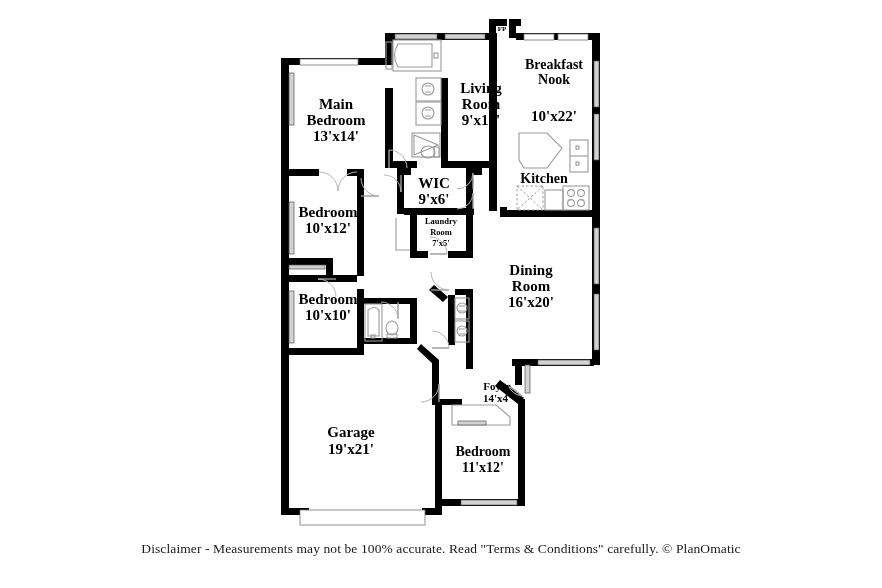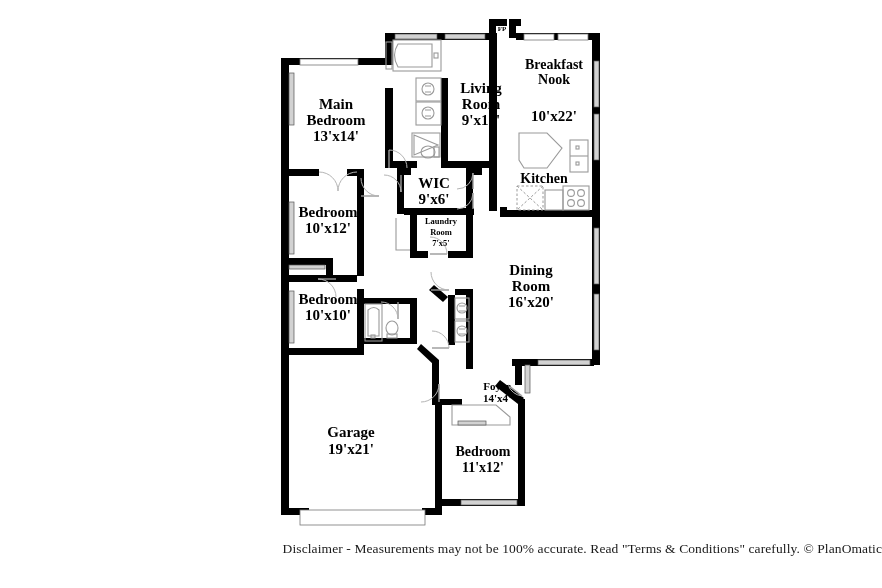--- a/index.html
+++ b/index.html
@@ -41,21 +41,21 @@
   .winw { fill: #ffffff; stroke: #777777; stroke-width: 0.8; }
   .fix  { fill: none; stroke: #9a9a9a; stroke-width: 1.1; }
   .fix-dash { fill: none; stroke: #9a9a9a; stroke-width: 1; stroke-dasharray: 2.5 2; }
   .swing { fill: none; stroke: #b4b4b4; stroke-width: 1; }
   .doorleaf { fill: none; stroke: #9a9a9a; stroke-width: 1.4; }
   .disclaimer {
     position: absolute;
     left: 0;
     top: 541px;
     width: 882px;
-    text-align: right;
+    text-align: center;
     font-family: "Liberation Serif", "DejaVu Serif", serif;
     font-size: 13.5px;
     color: #1a1a1a;
     letter-spacing: 0.1px;
   }
 </style>
 </head>
 <body>
 
 <div id="floorplan-stage">

